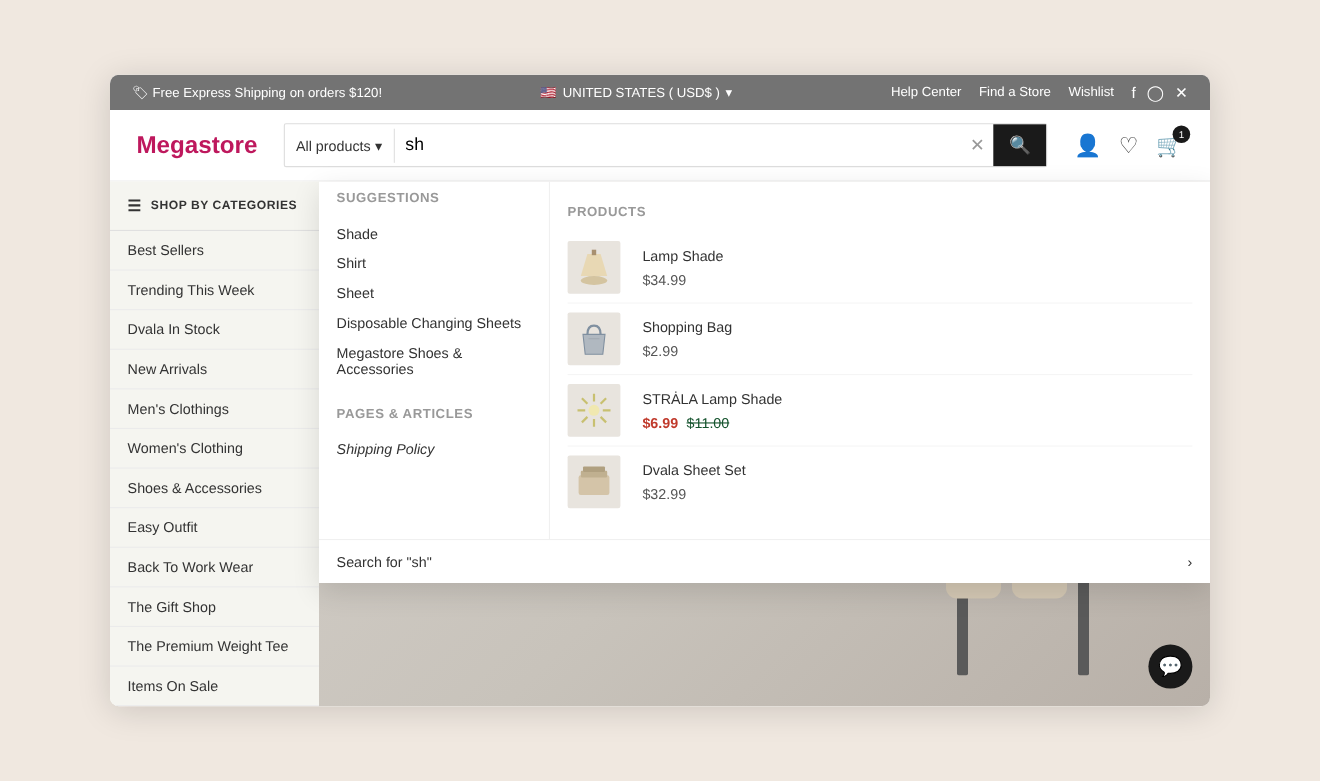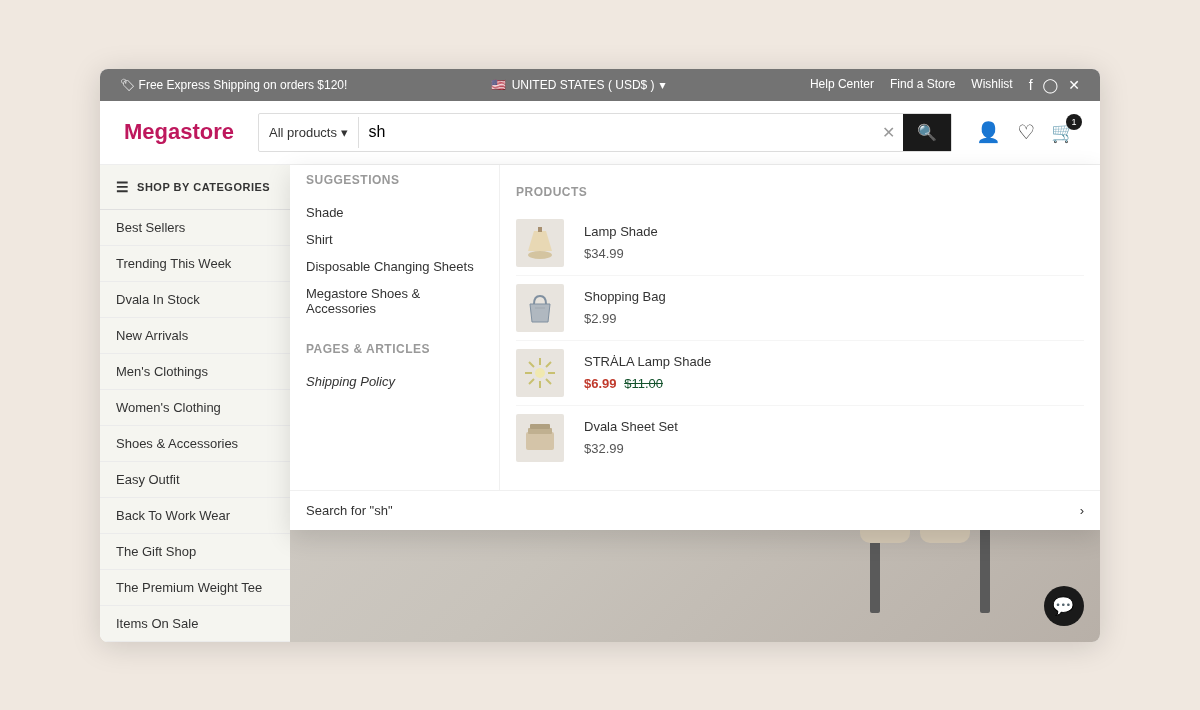--- a/index.html
+++ b/index.html
@@ -476,20 +476,23 @@
     <div class="dropdown-wrapper">
       <div class="dropdown-top">
 
         <div class="suggestions-col">
           <div class="suggestions-title">Suggestions</div>
           <div class="suggestion-item">
             <span>Shade</span>
           </div>
           <div class="suggestion-item">
             <span>Shirt</span>
+          </div>
+          <div class="suggestion-item">
+            <span>Sheet</span>
           </div>
           <div class="suggestion-item">
             <span>Disposable Changing Sheets</span>
           </div>
           <div class="suggestion-item">
             <span>Megastore Shoes &amp; Accessories</span>
           </div>
           <div class="pages-section">
             <div class="pages-title">Pages &amp; articles</div>
             <div class="page-item">

